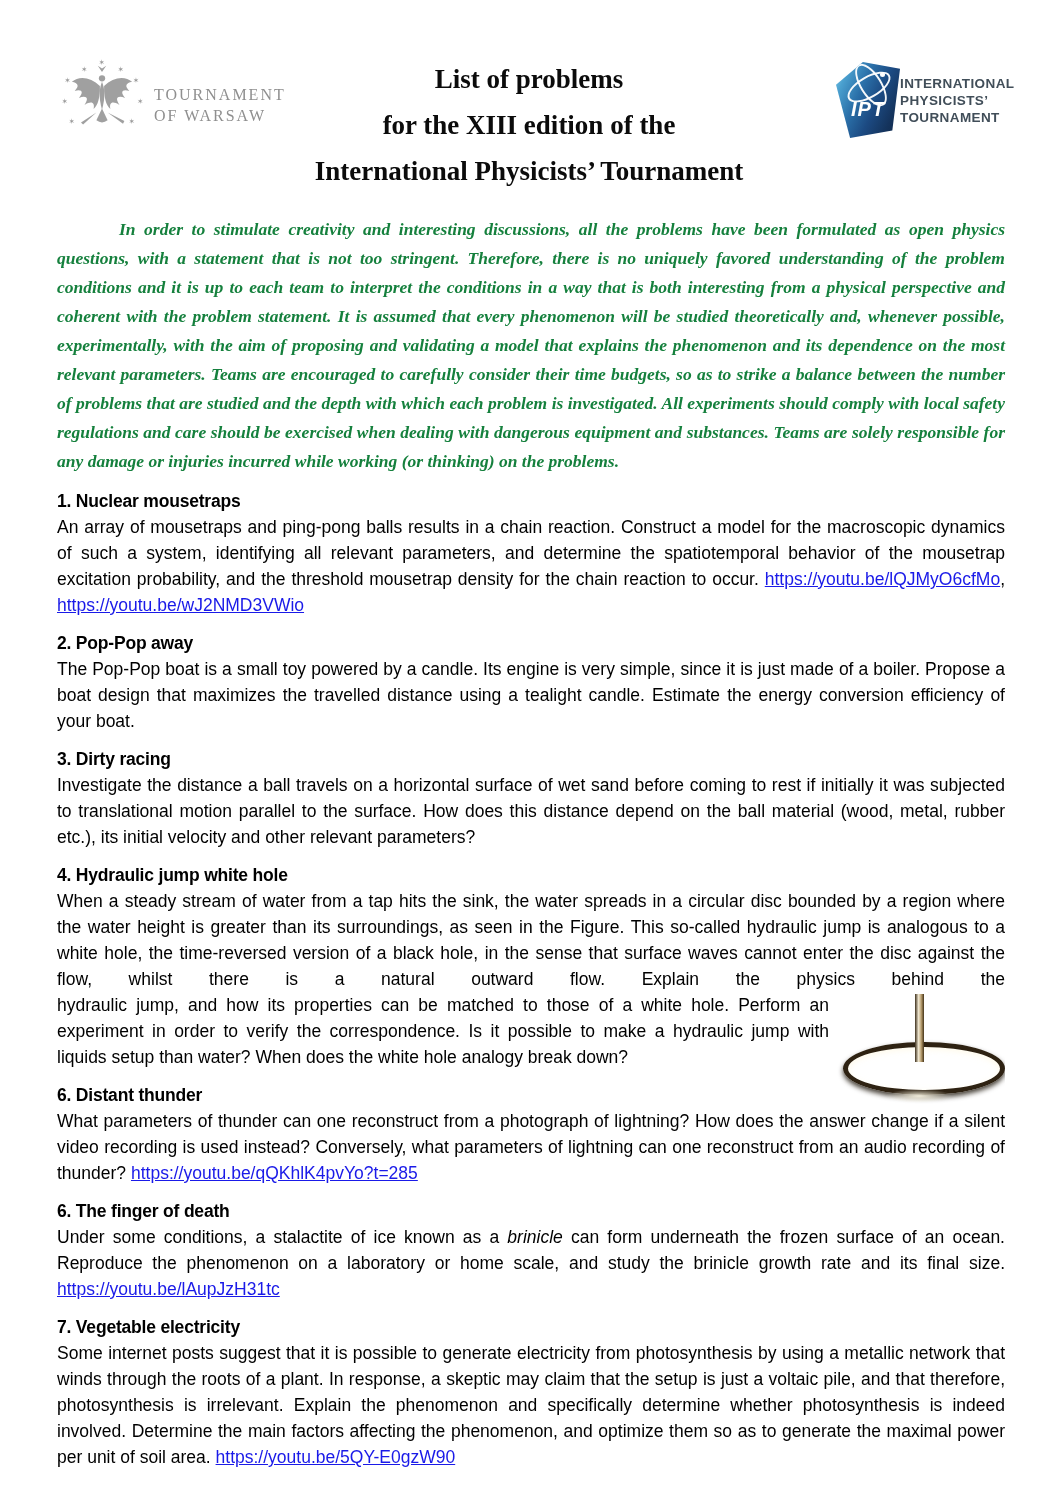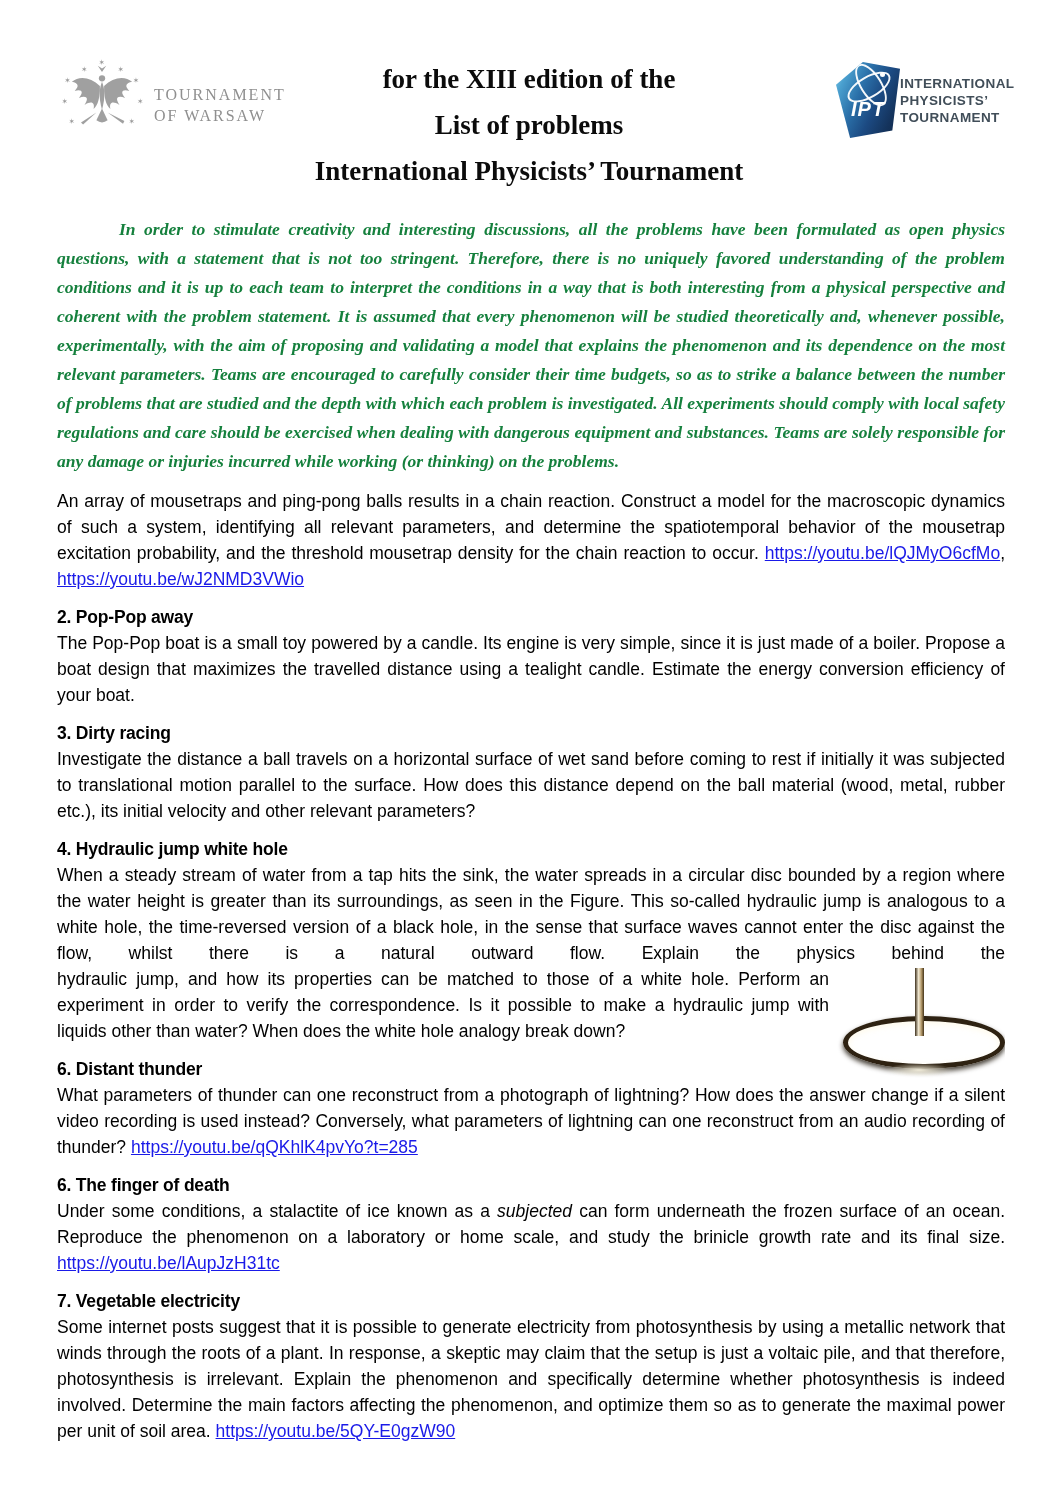--- a/index.html
+++ b/index.html
@@ -83,22 +83,22 @@
           <text x="82" y="20">✶</text>
       </g>
     </svg>
     <div class="uw-text">
       <div>TOURNAMENT</div>
       <div>OF WARSAW</div>
     </div>
   </div>
 
   <div class="doc-title">
+    <div>List of problems</div>
     <div>for the XIII edition of the</div>
-    <div>List of problems</div>
     <div>International Physicists’ Tournament</div>
   </div>
 
   <div class="ipt-logo">
     <div class="ipt-shield">
       <div class="orbit orbit1"></div>
       <div class="orbit orbit2"></div>
       <div class="orbit-dot"></div>
       <div class="ipt-abbr">IPT</div>
     </div>
@@ -106,49 +106,50 @@
       <div>INTERNATIONAL</div>
       <div>PHYSICISTS’</div>
       <div>TOURNAMENT</div>
     </div>
   </div>
 
   <p class="intro">In order to stimulate creativity and interesting discussions, all the problems have been formulated as open physics questions, with a statement that is not too stringent. Therefore, there is no uniquely favored understanding of the problem conditions and it is up to each team to interpret the conditions in a way that is both interesting from a physical perspective and coherent with the problem statement. It is assumed that every phenomenon will be studied theoretically and, whenever possible, experimentally, with the aim of proposing and validating a model that explains the phenomenon and its dependence on the most relevant parameters. Teams are encouraged to carefully consider their time budgets, so as to strike a balance between the number of problems that are studied and the depth with which each problem is investigated. All experiments should comply with local safety regulations and care should be exercised when dealing with dangerous equipment and substances.  Teams are solely responsible for any damage or injuries incurred while working (or thinking) on the problems.</p>
 
   <main class="problems">
       <section class="problem">
+        <h2 class="problem-title">1. Nuclear mousetraps</h2>
         <p class="problem-body">An array of mousetraps and ping-pong balls results in a chain reaction. Construct a model for the macroscopic dynamics of such a system, identifying all relevant parameters, and determine the spatiotemporal behavior of the mousetrap excitation probability, and the threshold mousetrap density for the chain reaction to occur. <a class="doc-link" href="#">https://youtu.be/lQJMyO6cfMo</a>, <a class="doc-link" href="#">https://youtu.be/wJ2NMD3VWio</a></p>
       </section>
       <section class="problem">
         <h2 class="problem-title">2. Pop-Pop away</h2>
         <p class="problem-body">The Pop-Pop boat is a small toy powered by a candle. Its engine is very simple, since it is just made of a boiler. Propose a boat design that maximizes the travelled distance using a tealight candle. Estimate the energy conversion efficiency of your boat.</p>
       </section>
       <section class="problem">
         <h2 class="problem-title">3. Dirty racing</h2>
         <p class="problem-body">Investigate the distance a ball travels on a horizontal surface of wet sand before coming to rest if initially it was subjected to translational motion parallel to the surface. How does this distance depend on the ball material (wood, metal, rubber etc.), its initial velocity and other relevant parameters?</p>
       </section>
       <section class="problem">
         <h2 class="problem-title">4. Hydraulic jump white hole</h2>
         <p class="problem-body force-justify">When a steady stream of water from a tap hits the sink, the water spreads in a circular disc bounded by a region where the water height is greater than its surroundings, as seen in the Figure. This so-called hydraulic jump is analogous to a white hole, the time-reversed version of a black hole, in the sense that surface waves cannot enter the disc against the flow, whilst there is a natural outward flow. Explain the physics behind the</p>
         <div class="wrap">
-          <p class="wrap-text">hydraulic jump, and how its properties can be matched to those of a white hole. Perform an experiment in order to verify the correspondence. Is it possible to make a hydraulic jump with liquids other than water? When does the white hole analogy break down?</p>
+          <p class="wrap-text">hydraulic jump, and how its properties can be matched to those of a white hole. Perform an experiment in order to verify the correspondence. Is it possible to make a hydraulic jump with liquids setup than water? When does the white hole analogy break down?</p>
           <div class="figure">
             <div class="fig-ring"></div>
             <div class="fig-stream"></div>
             <div class="fig-glint"></div>
           </div>
         </div>
       </section>
       <section class="problem">
         <h2 class="problem-title">6. Distant thunder</h2>
         <p class="problem-body">What parameters of thunder can one reconstruct from a photograph of lightning? How does the answer change if a silent video recording is used instead? Conversely, what parameters of lightning can one reconstruct from an audio recording of thunder? <a class="doc-link" href="#">https://youtu.be/qQKhlK4pvYo?t=285</a></p>
       </section>
       <section class="problem">
         <h2 class="problem-title">6. The finger of death</h2>
-        <p class="problem-body">Under some conditions, a stalactite of ice known as a <em>subjected</em> can form underneath the frozen surface of an ocean. Reproduce the phenomenon on a laboratory or home scale, and study the brinicle growth rate and its final size. <a class="doc-link" href="#">https://youtu.be/lAupJzH31tc</a></p>
+        <p class="problem-body">Under some conditions, a stalactite of ice known as a <em>brinicle</em> can form underneath the frozen surface of an ocean. Reproduce the phenomenon on a laboratory or home scale, and study the brinicle growth rate and its final size. <a class="doc-link" href="#">https://youtu.be/lAupJzH31tc</a></p>
       </section>
       <section class="problem">
         <h2 class="problem-title">7. Vegetable electricity</h2>
         <p class="problem-body">Some internet posts suggest that it is possible to generate electricity from photosynthesis by using a metallic network that winds through the roots of a plant. In response, a skeptic may claim that the setup is just a voltaic pile, and that therefore, photosynthesis is irrelevant. Explain the phenomenon and specifically determine whether photosynthesis is indeed involved. Determine the main factors affecting the phenomenon, and optimize them so as to generate the maximal power per unit of soil area. <a class="doc-link" href="#">https://youtu.be/5QY-E0gzW90</a></p>
       </section>
     </main>
 
 </div>
 
 </body></html>

